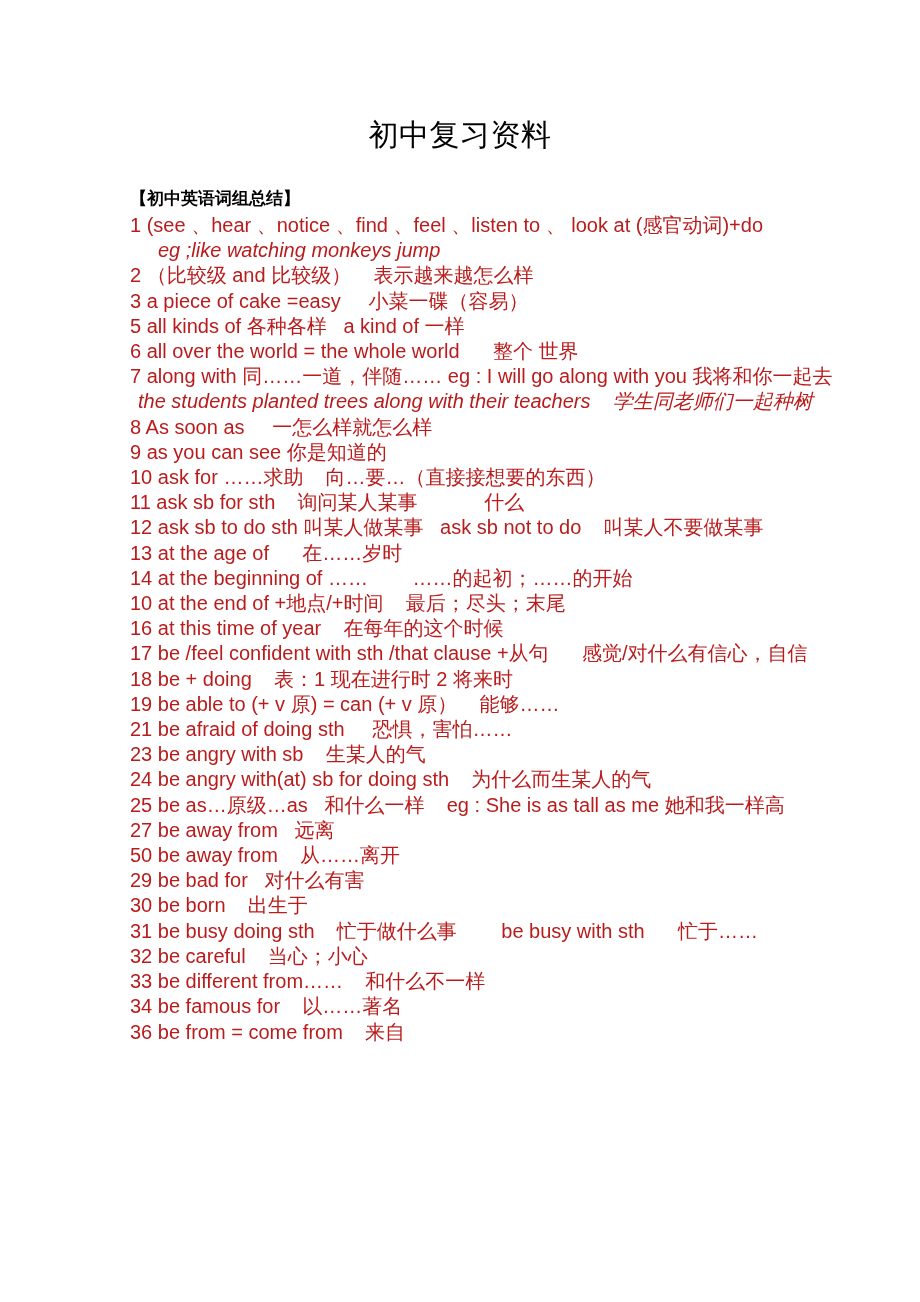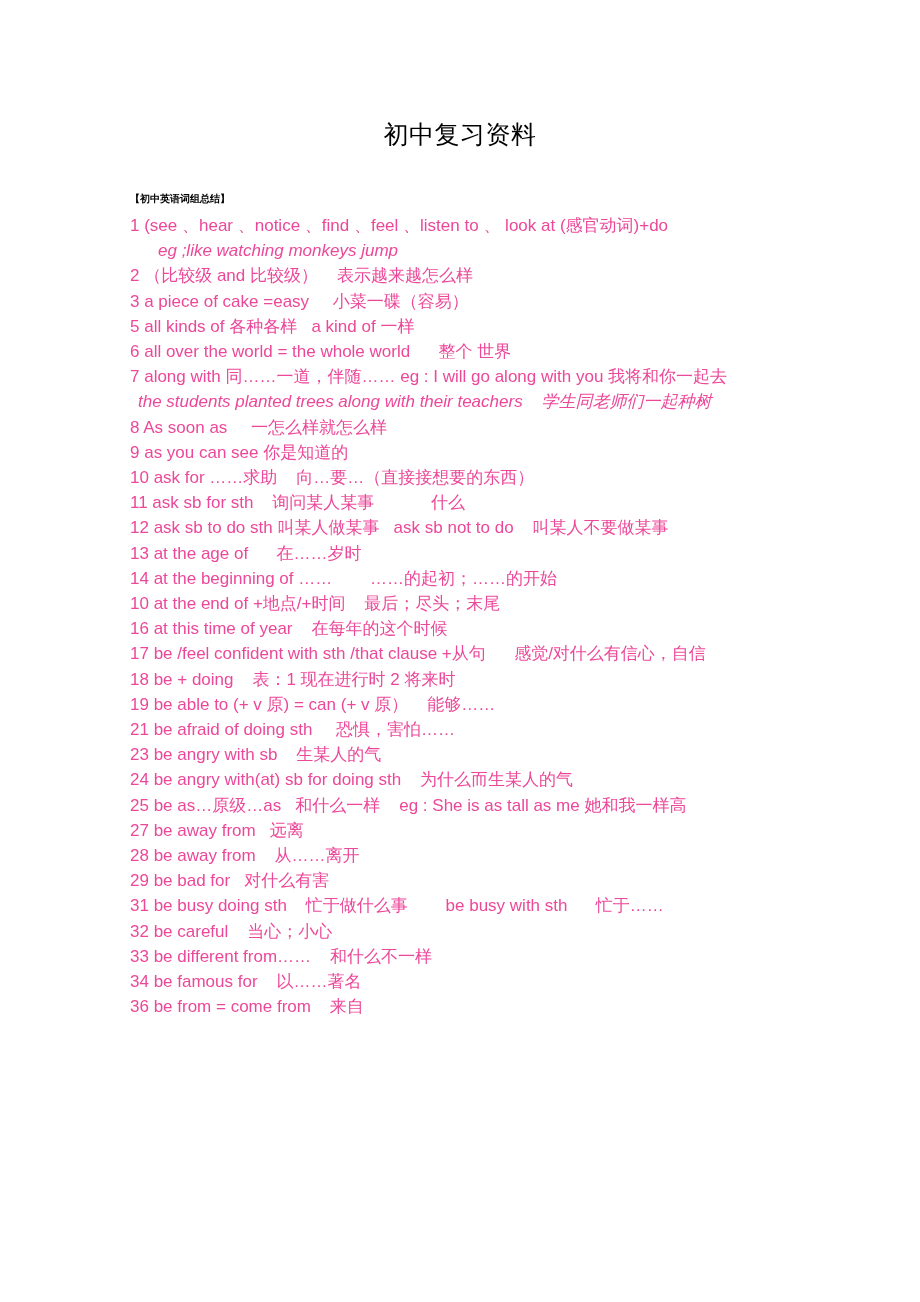--- a/index.html
+++ b/index.html
@@ -28,49 +28,49 @@
   }
 
   
   .doc-title {
     position: absolute;
     left: 0;
     top: 119px;
     width: 920px;
     text-align: center;
     font-family: "DejaVu Serif", "Liberation Serif", serif;
-    font-size: 25px;
+    font-size: 30px;
     line-height: 32px;
     letter-spacing: 0.5px;
     color: #000;
     white-space: pre;
   }
 
   
   .body-block {
     position: absolute;
     left: 130px;
     top: 186px;
     width: 730px;
   }
 
   .section-head {
     font-family: "DejaVu Serif", "Liberation Serif", serif;
     font-weight: bold;
-    font-size: 10px;
+    font-size: 17px;
     line-height: 25px;
     margin-bottom: 2px;
     white-space: pre;
   }
 
   .entry {
-    font-size: 17px;
+    font-size: 20px;
     line-height: 25.2px;
     white-space: pre;
-    color: #ec4899;
+    color: #b91c1c;
   }
 
   
   .entry.indent-1 { padding-left: 28px; font-style: italic; }
   .entry.indent-2 { padding-left: 8px; font-style: italic; }
 </style>
 </head>
 <body>
 
 <div class="page">
@@ -100,22 +100,23 @@
         <div class="entry">10 at the end of +地点/+时间    最后；尽头；末尾</div>
         <div class="entry">16 at this time of year    在每年的这个时候</div>
         <div class="entry">17 be /feel confident with sth /that clause +从句      感觉/对什么有信心，自信</div>
         <div class="entry">18 be + doing    表：1 现在进行时 2 将来时</div>
         <div class="entry">19 be able to (+ v 原) = can (+ v 原）    能够……</div>
         <div class="entry">21 be afraid of doing sth     恐惧，害怕……</div>
         <div class="entry">23 be angry with sb    生某人的气</div>
         <div class="entry">24 be angry with(at) sb for doing sth    为什么而生某人的气</div>
         <div class="entry">25 be as…原级…as   和什么一样    eg : She is as tall as me 她和我一样高</div>
         <div class="entry">27 be away from   远离</div>
-        <div class="entry">28 be away from    从……离开</div>
+        <div class="entry">50 be away from    从……离开</div>
         <div class="entry">29 be bad for   对什么有害</div>
+        <div class="entry">30 be born    出生于</div>
         <div class="entry">31 be busy doing sth    忙于做什么事        be busy with sth      忙于……</div>
         <div class="entry">32 be careful    当心；小心</div>
         <div class="entry">33 be different from……    和什么不一样</div>
         <div class="entry">34 be famous for    以……著名</div>
         <div class="entry">36 be from = come from    来自</div>
       </div>
 
   </div>
 
 </div>

